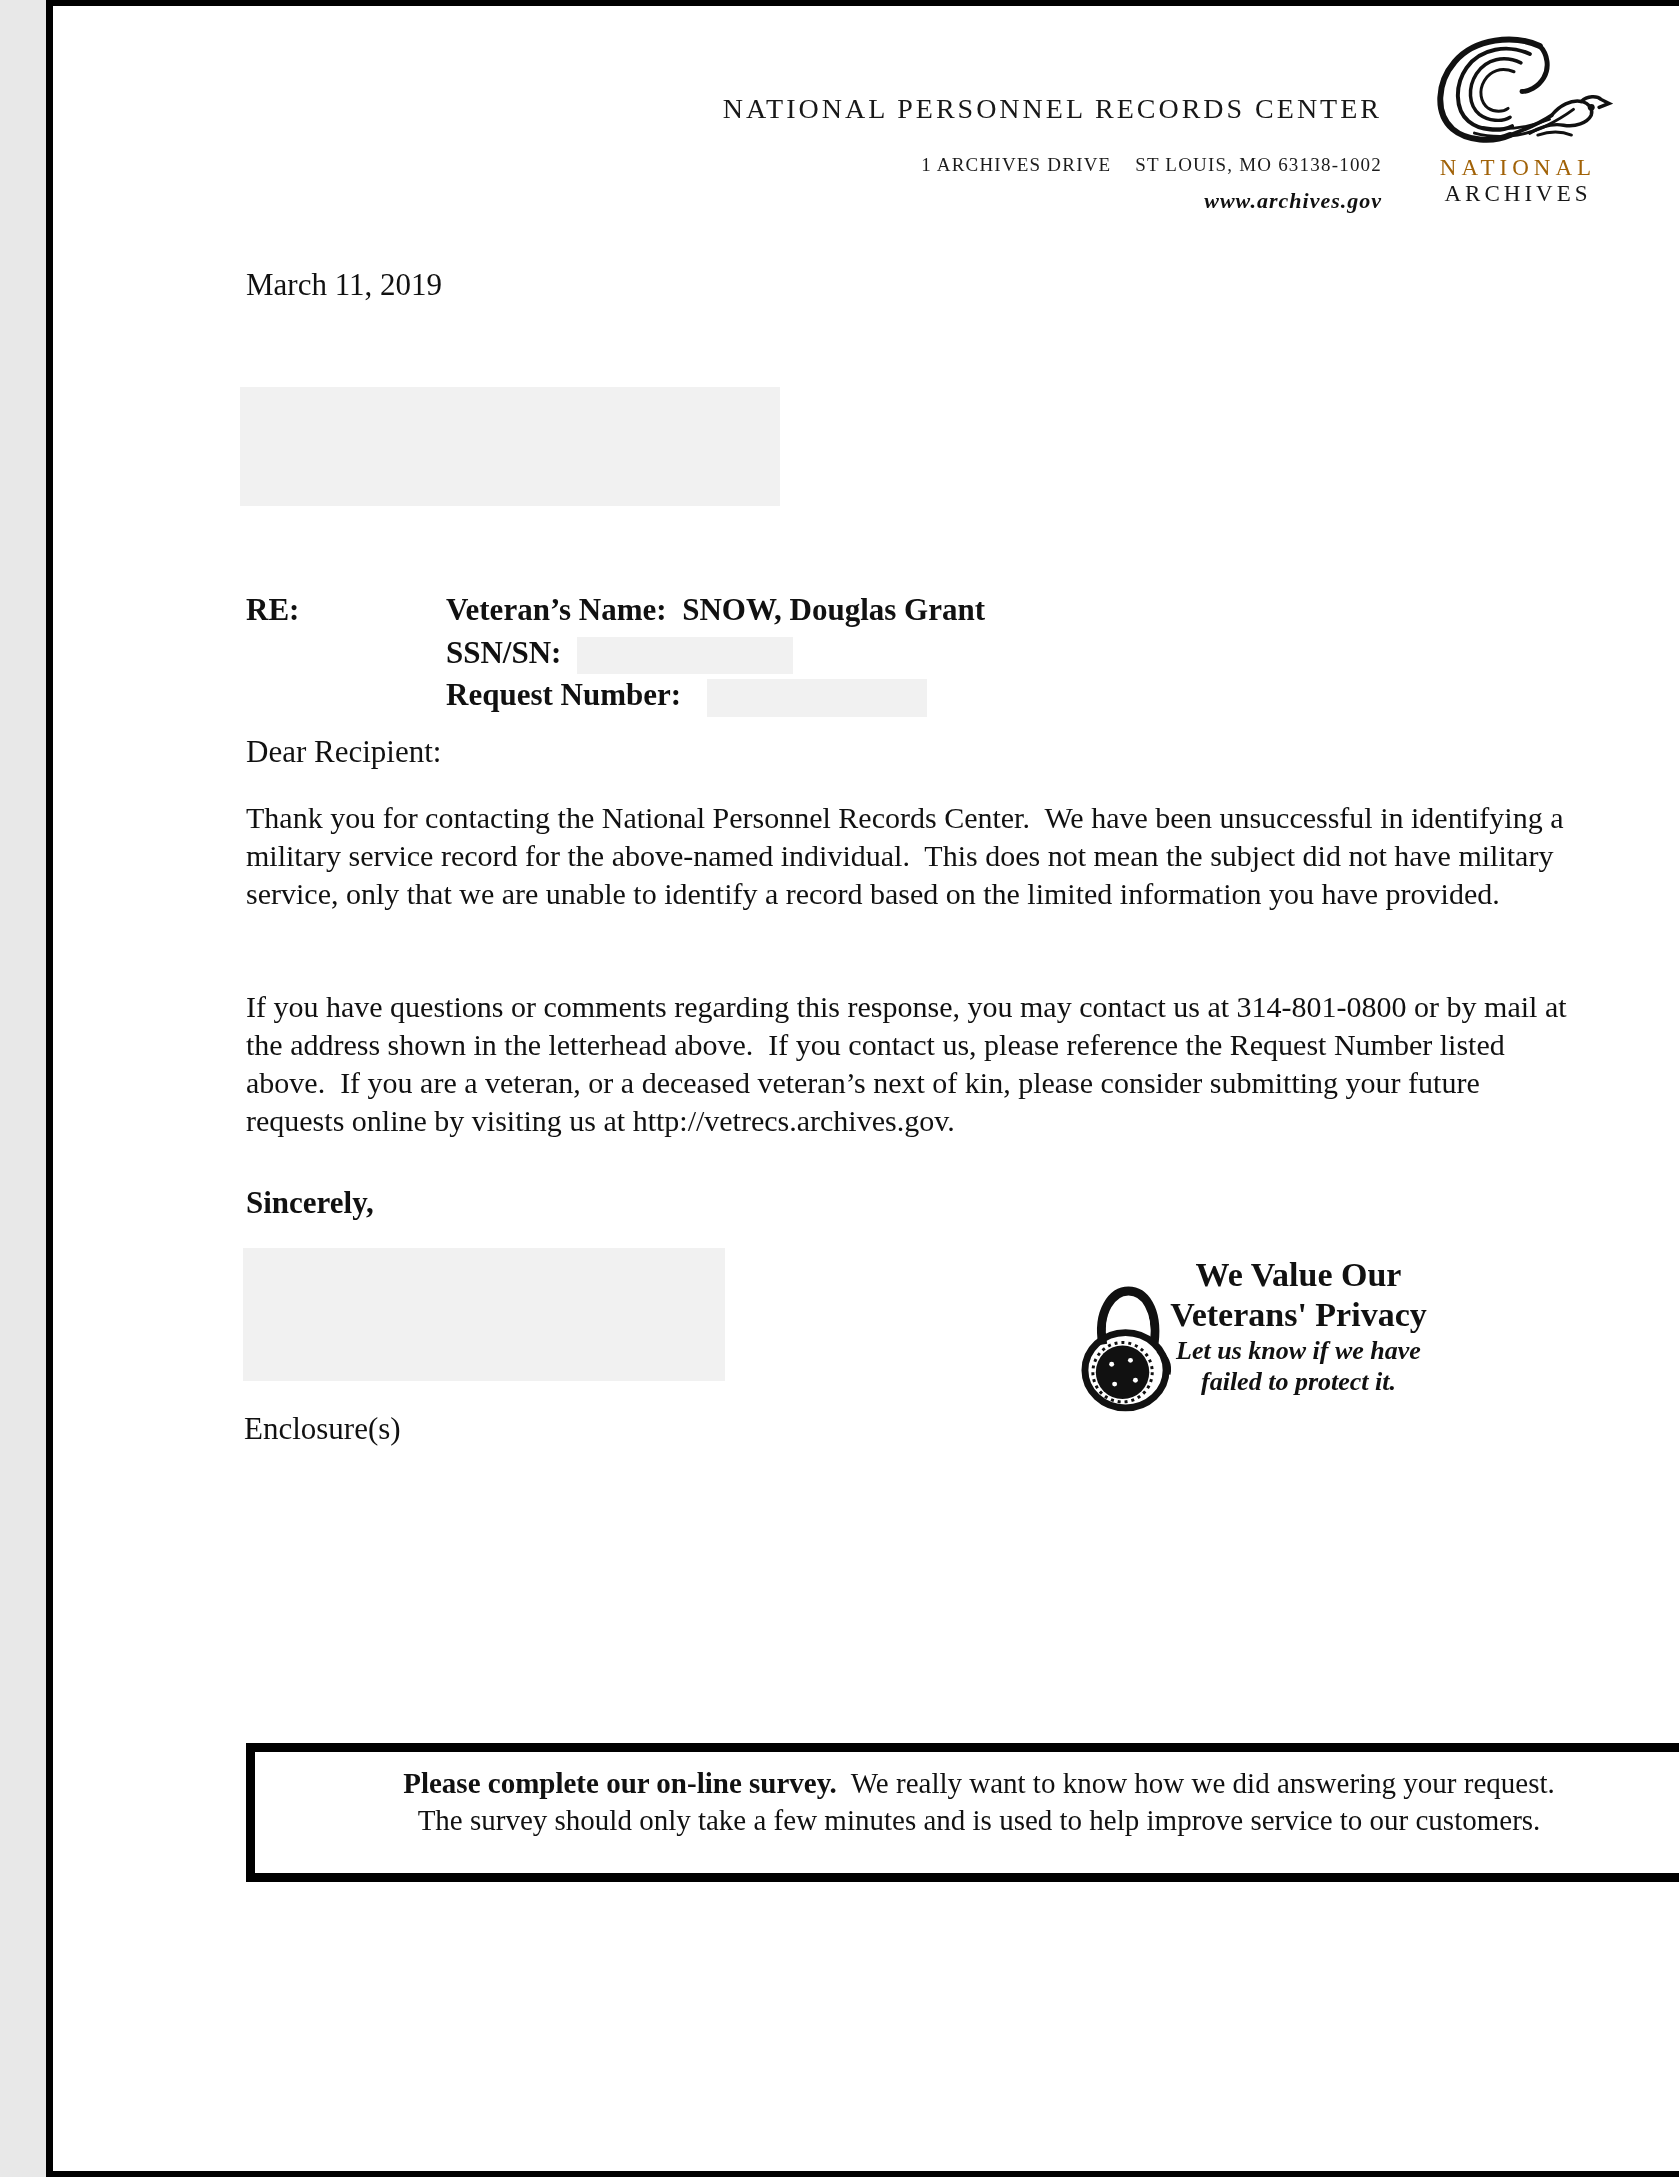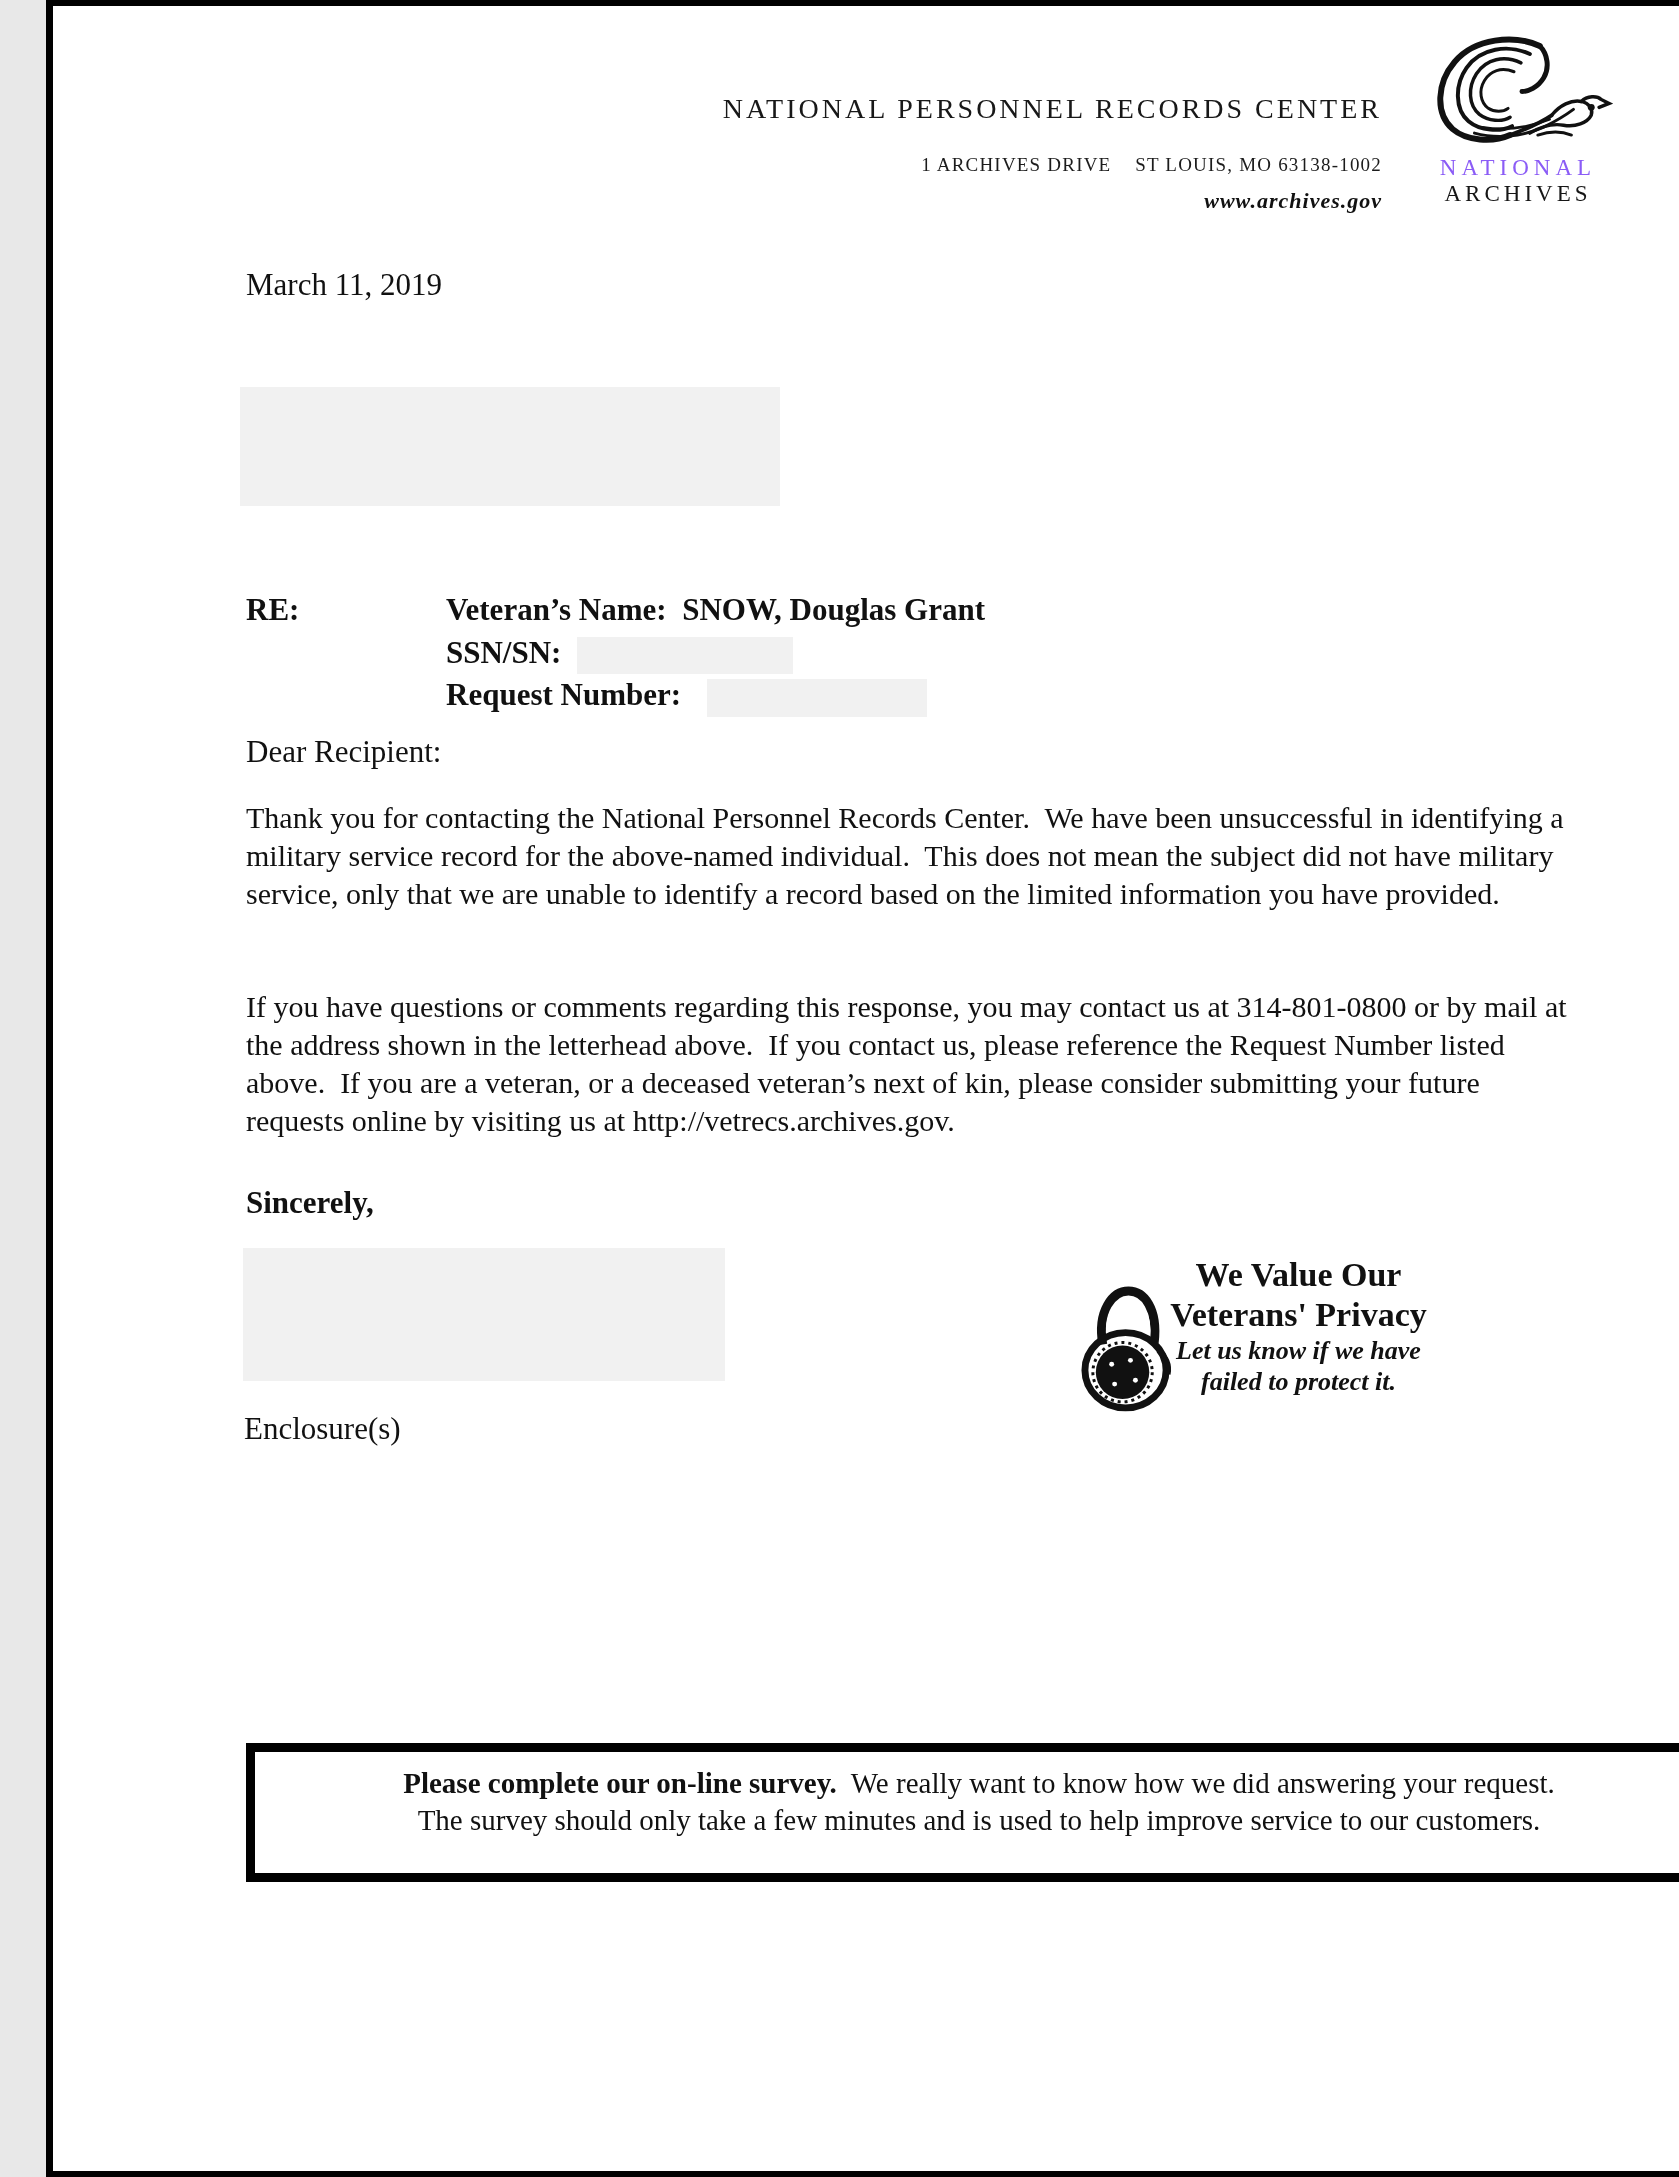--- a/index.html
+++ b/index.html
@@ -17,21 +17,21 @@
   }
   .abs{position:absolute;}
   .b{font-weight:bold;}
   .pre{white-space:pre;}
   .redaction{background:#f1f1f1;}
   
   .lh-title{top:87px;right:338px;font-size:28px;letter-spacing:3px;color:#181818;}
   .lh-addr{top:148px;right:338px;font-size:19px;letter-spacing:1.2px;color:#1c1c1c;}
   .lh-site{top:182px;right:338px;font-size:22px;font-weight:bold;font-style:italic;letter-spacing:1px;}
   .lh-logo{left:1370px;top:26px;width:190px;height:125px;}
-  .lh-org1{left:1370px;top:149px;width:190px;text-align:center;font-size:23px;letter-spacing:5px;color:#8b5cf6;}
+  .lh-org1{left:1370px;top:149px;width:190px;text-align:center;font-size:23px;letter-spacing:5px;color:#a16207;}
   .lh-org2{left:1370px;top:175px;width:190px;text-align:center;font-size:23px;letter-spacing:4px;color:#161616;}
   
   .date{left:193px;top:261px;font-size:31px;}
   .addr-box{left:187px;top:381px;width:540px;height:119px;}
   .re-label{left:193px;top:586px;font-size:31px;}
   .re-line1{left:393px;top:586px;font-size:31px;}
   .re-line2{left:393px;top:629px;font-size:31px;}
   .re-line3{left:393px;top:671px;font-size:31px;}
   .ssn-box{left:524px;top:631px;width:216px;height:37px;}
   .req-box{left:654px;top:673px;width:220px;height:38px;}

